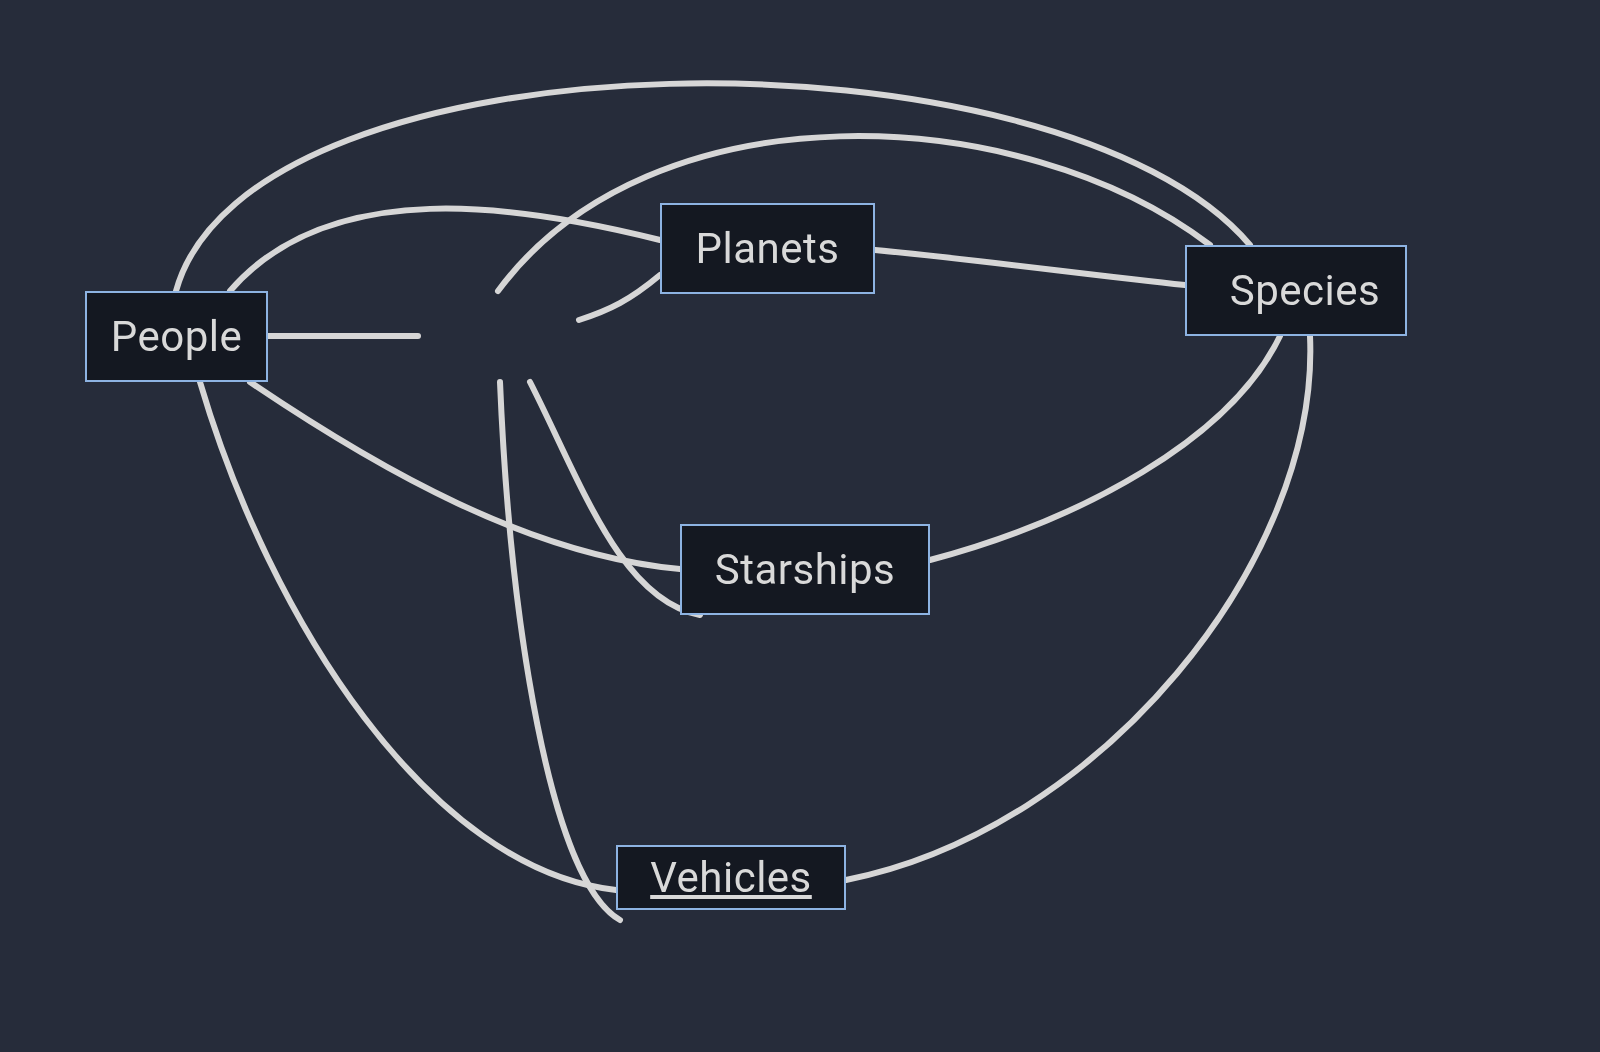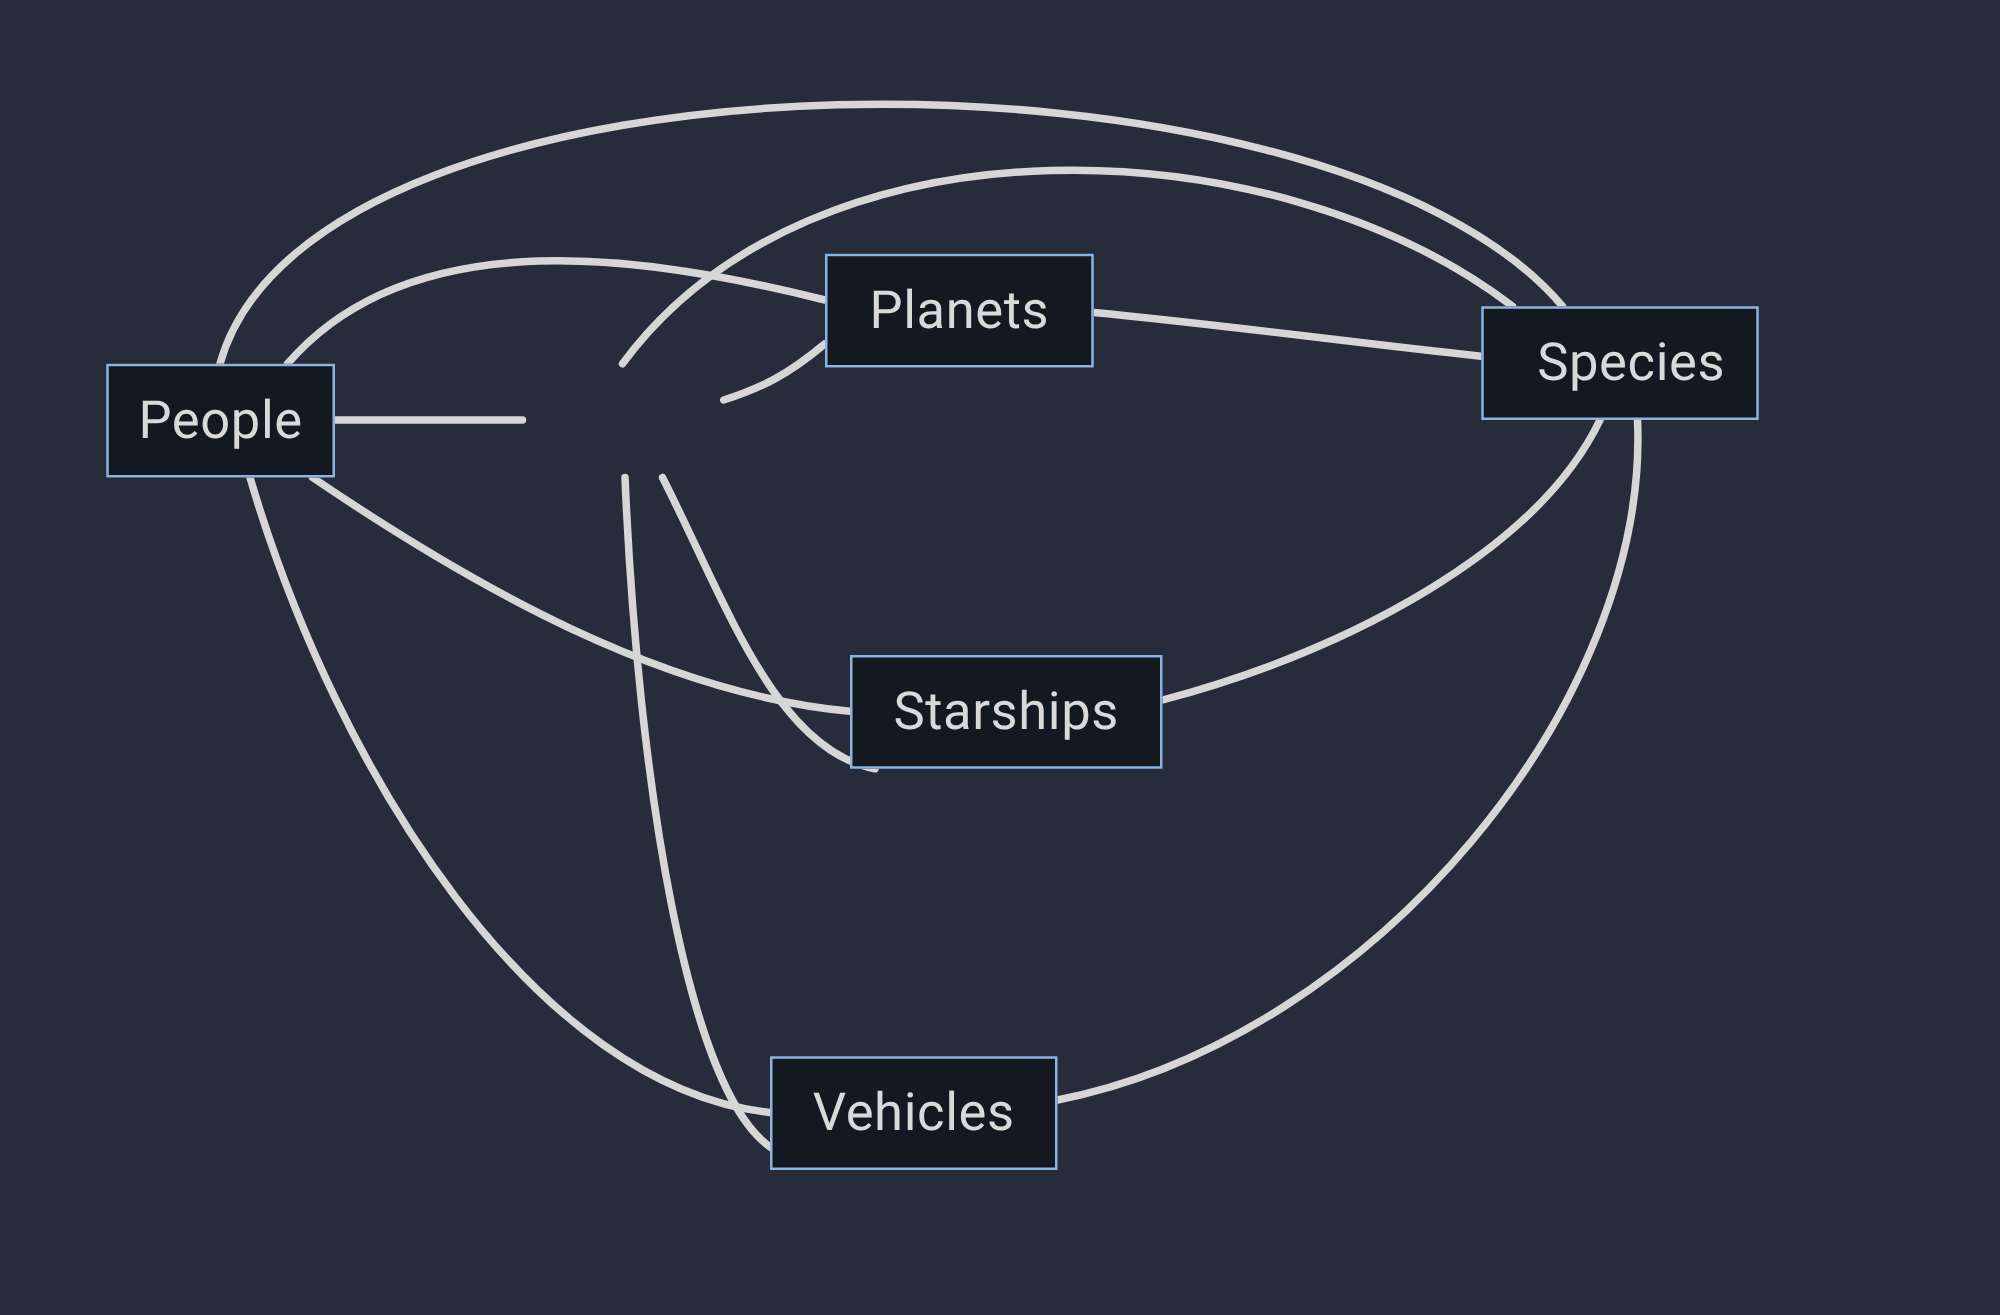--- a/index.html
+++ b/index.html
@@ -83,21 +83,21 @@
 
 
   <div class="node" style="left:660px; top:203px; width:215px; height:91px;">
     <span>Planets</span>
   </div>
 
   <div class="node" style="left:680px; top:524px; width:250px; height:91px;">
     <span>Starships</span>
   </div>
 
-  <div class="node" style="left:616px; top:845px; width:230px; height:91px;">
+  <div class="node" style="left:616px; top:845px; width:230px; height:65px;text-decoration:underline;">
     <span>Vehicles</span>
   </div>
 
   <div class="node" style="left:1185px; top:245px; width:222px; height:91px;padding-left:18px;">
     <span>Species</span>
   </div>
 
 </div>
 
 </body></html>

